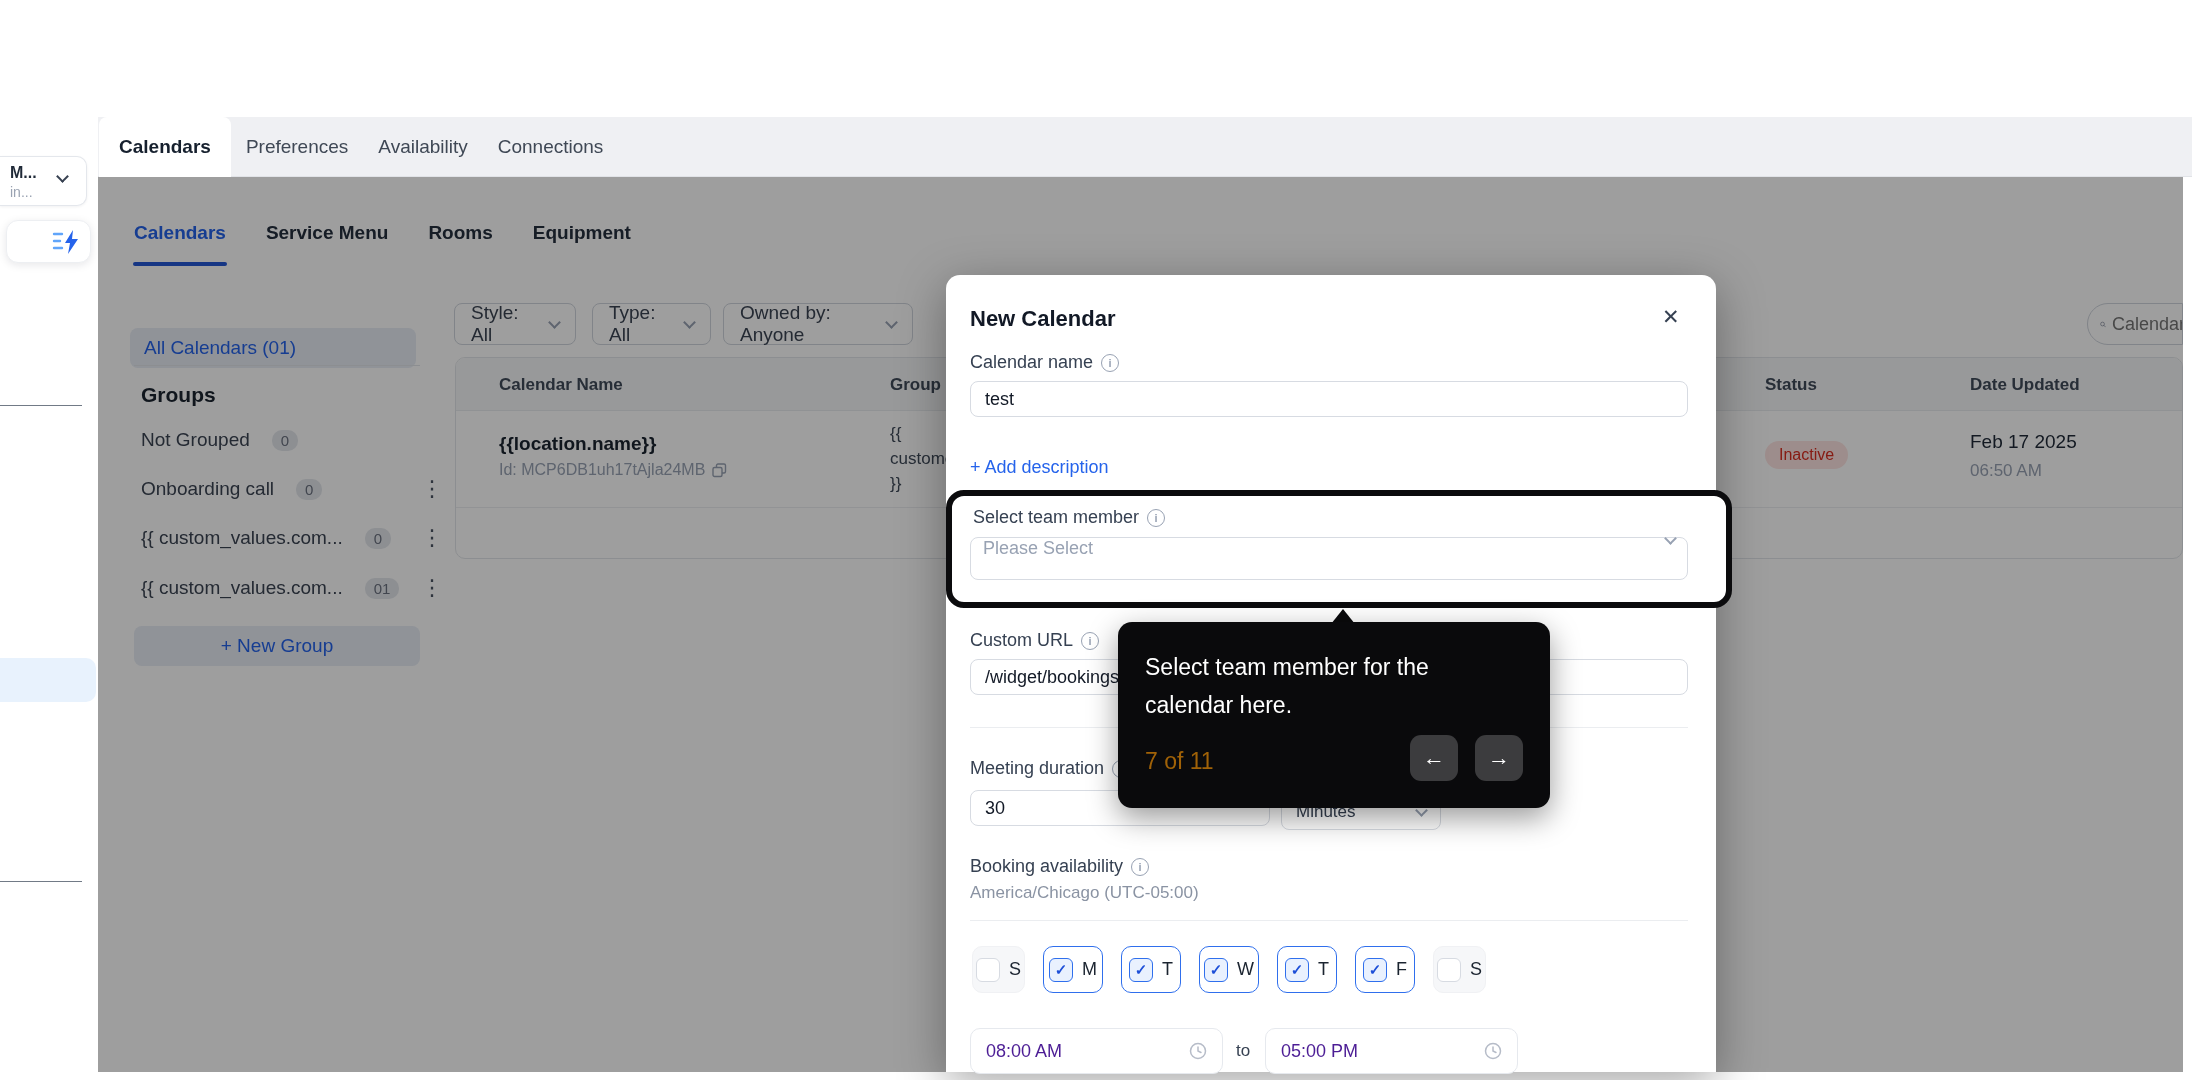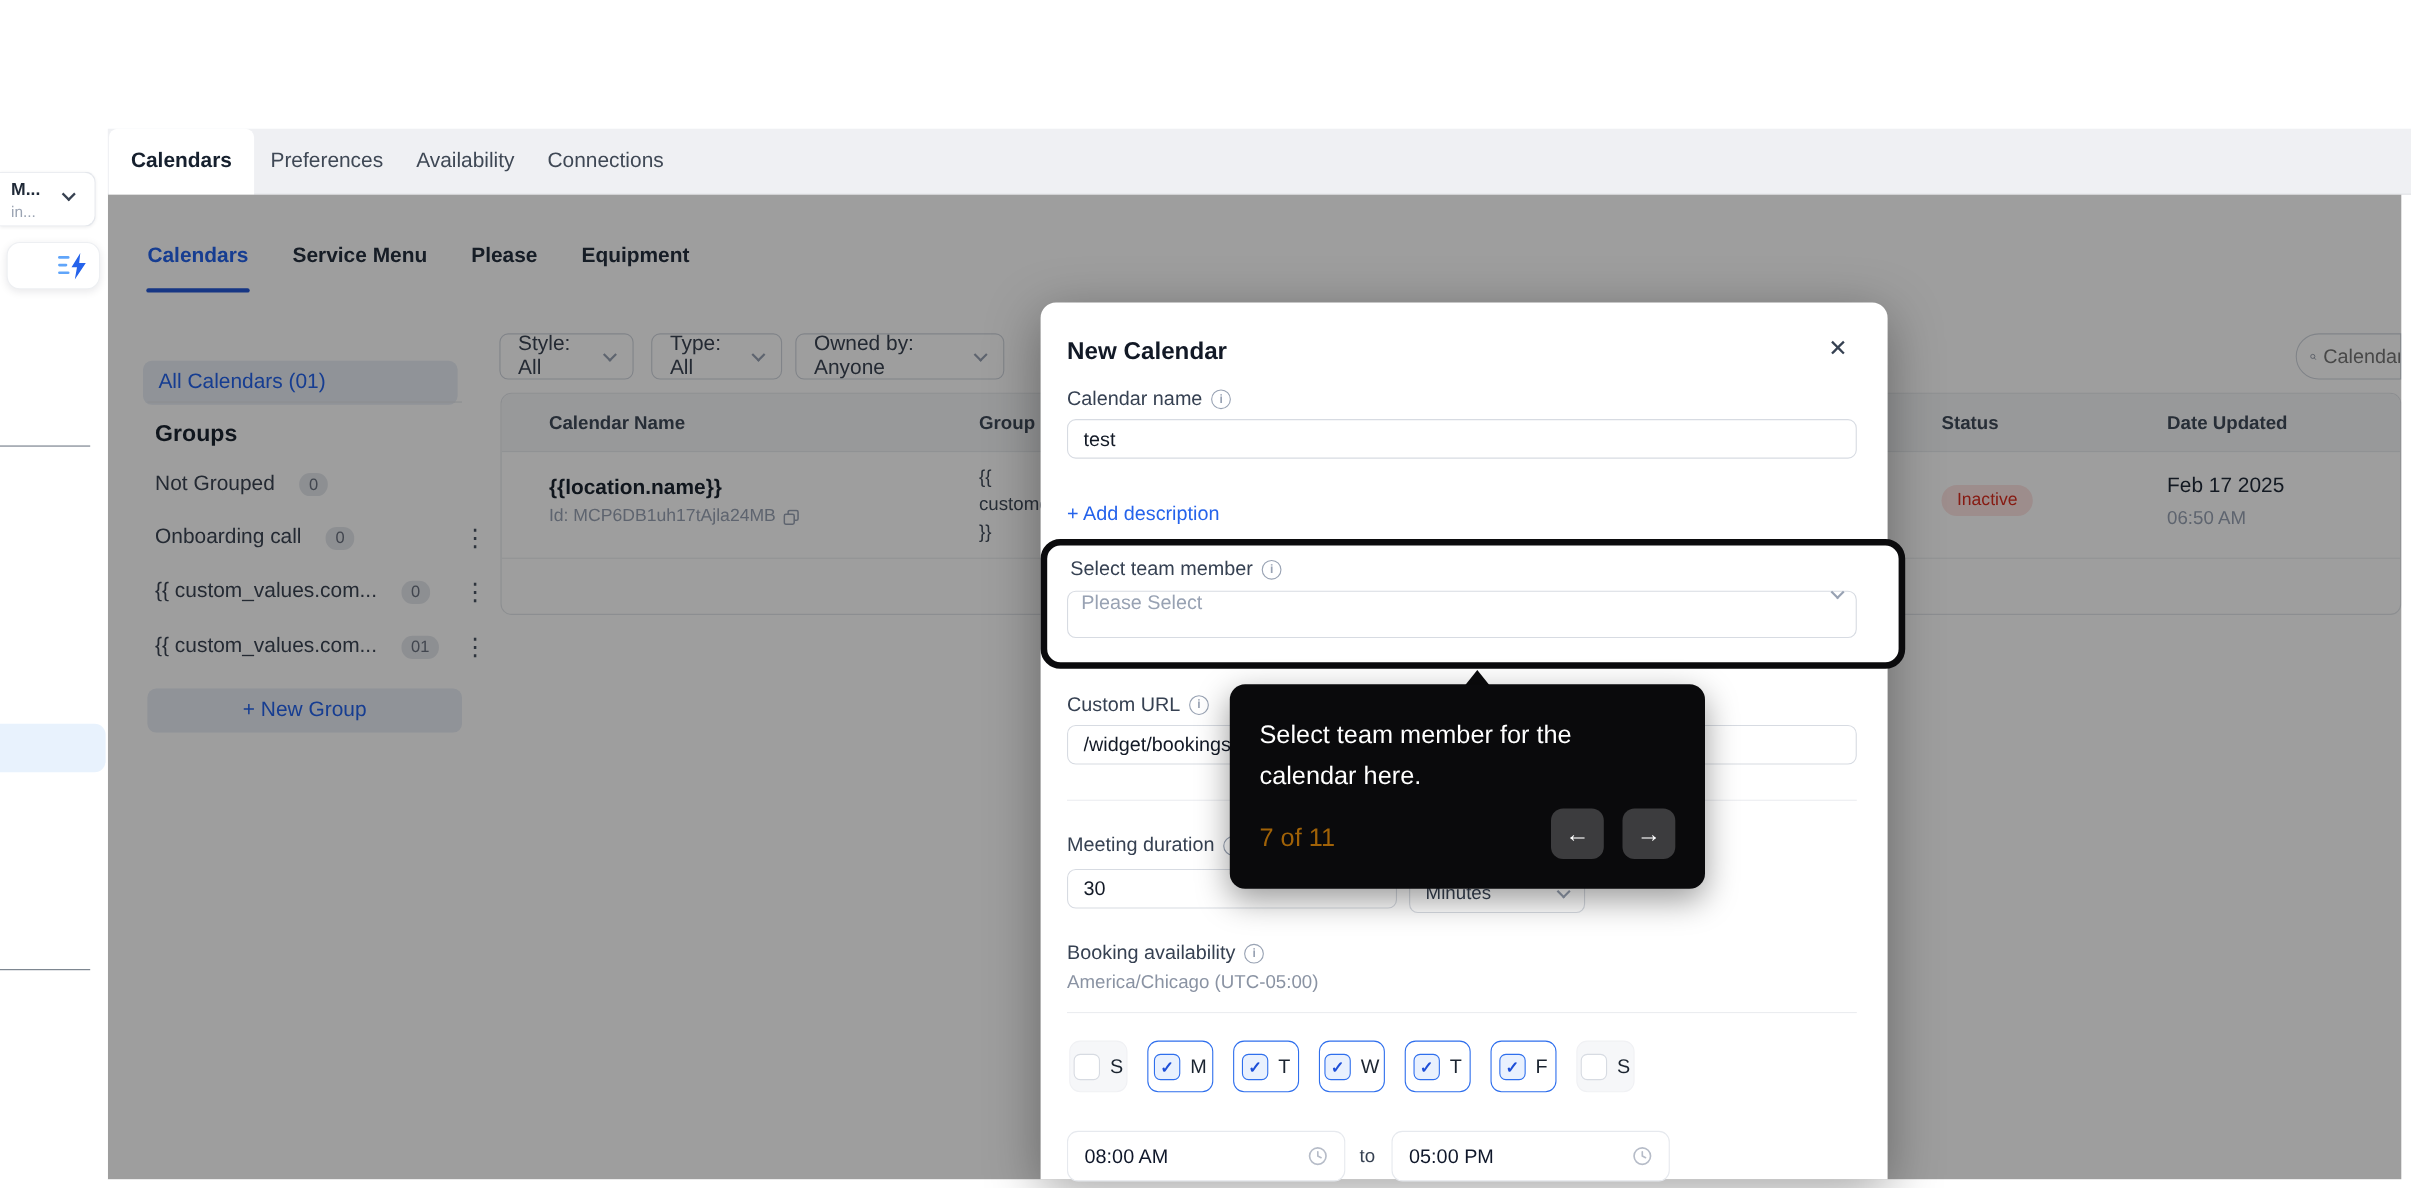--- a/index.html
+++ b/index.html
@@ -110,21 +110,21 @@
          display:flex; align-items:center; justify-content:center; gap:9px; }
   .day .box { width:24px; height:24px; background:#fff; border:1.5px solid #d7dbe2; border-radius:6px;
               display:flex; align-items:center; justify-content:center; }
   .day .tick { display:none; font-size:15px; font-weight:700; color:#1d4fd8; }
   .day .dl { font-size:18px; color:#1b2430; }
   .day.on { width:60px; background:#fff; border-color:#2f6fed; }
   .day.on .box { background:#e9f1fe; border-color:#2f6fed; }
   .day.on .tick { display:block; }
 
   .timefield { position:absolute; top:753px; height:46px; border:1.5px solid #e6e9ee; border-radius:10px; background:#fff;
-               display:flex; align-items:center; justify-content:space-between; padding:0 15px; font-size:18px; color:#0f172a; }
+               display:flex; align-items:center; justify-content:space-between; padding:0 15px; font-size:18px; color:#4c1d95; }
   .to-label { position:absolute; left:290px; top:766px; font-size:17px; color:#364152; }
 
   
   .tip-arrow { position:absolute; left:1331px; top:609px; width:0; height:0; border-left:12px solid transparent;
                border-right:12px solid transparent; border-bottom:15px solid #0a0a0c; z-index:118; }
   .tooltip { position:absolute; left:1118px; top:622px; width:432px; height:186px; background:#0a0a0c; border-radius:14px;
              box-shadow:0 10px 30px rgba(0,0,0,.4); z-index:120; }
   .tip-text { position:absolute; left:27px; top:26px; width:350px; font-size:23px; line-height:38px; color:#ffffff; }
   .tip-step { position:absolute; left:27px; top:126px; font-size:23px; color:#a16207; }
   .tip-btn { position:absolute; top:113px; width:48px; height:46px; background:#3c3c3e; border-radius:11px;
@@ -147,21 +147,21 @@
       <div class="tab">Availability</div>
       <div class="tab">Connections</div>
     </div>
   </div>
 
   <div class="content">
 
     <div class="subtabs">
       <span class="subtab active">Calendars</span>
       <span class="subtab">Service Menu</span>
-      <span class="subtab">Please</span>
+      <span class="subtab">Rooms</span>
       <span class="subtab">Equipment</span>
     </div>
 
     <div class="allcal">All Calendars (01)</div>
     <div class="lp-div"></div>
     <div class="groups-title">Groups</div>
 
     <div class="group-item" style="top:245px;">
       <span>Not Grouped</span>
       <span class="gcount">0</span>

